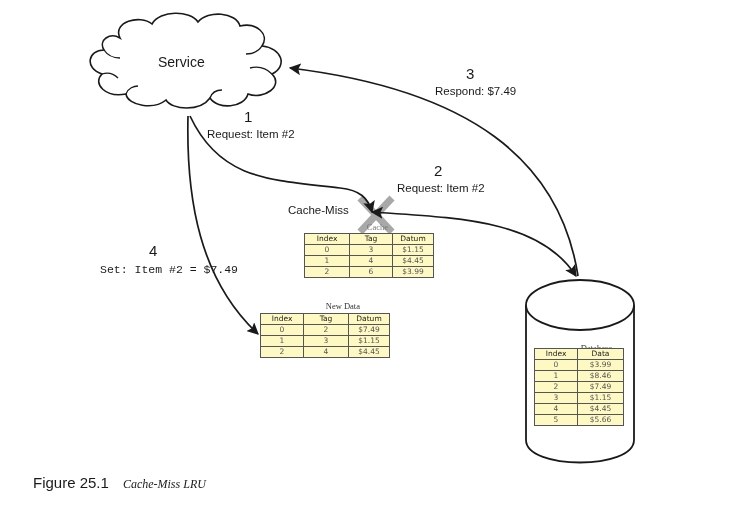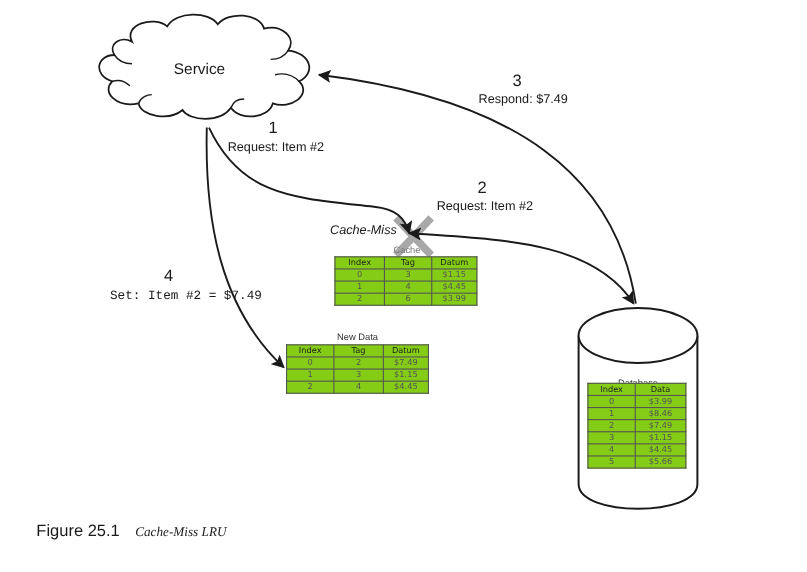--- a/index.html
+++ b/index.html
@@ -2,22 +2,22 @@
 <html><head>
 <meta charset="utf-8">
 <style>
   html, body { margin: 0; padding: 0; background: #ffffff; }
   body { width: 734px; height: 520px; position: relative; overflow: hidden; font-family: "Liberation Sans", sans-serif; color: #1a1a1a; }
   #canvas { position: absolute; left: 0; top: 0; width: 734px; height: 520px; }
   .lbl { position: absolute; font-family: "Liberation Sans", sans-serif; color: #1a1a1a; white-space: nowrap; }
   .step-num { font-size: 15px; text-align: center; }
   .step-txt { font-size: 11.5px; text-align: center; }
   .service-lbl { font-size: 14px; }
-  .tbl-title { position: absolute; font-family: Liberation Sans, sans-serif; font-size: 8.5px; color: #333; text-align: center; }
-  table.dt { position: absolute; border-collapse: collapse; font-family: "DejaVu Sans", sans-serif; font-size: 7.5px; color: #555; background: #84cc16; }
+  .tbl-title { position: absolute; font-family: Liberation Serif, serif; font-size: 8.5px; color: #333; text-align: right; }
+  table.dt { position: absolute; border-collapse: collapse; font-family: "DejaVu Sans", sans-serif; font-size: 7.5px; color: #555; background: #fef9c3; }
   table.dt th, table.dt td { border: 1px solid #555; text-align: center; padding: 0; height: 10px; line-height: 10px; font-weight: normal; }
   table.dt th { color: #222; }
   .caption { position: absolute; left: 33px; top: 474px; font-size: 15px; white-space: nowrap; }
   .caption .fig { font-family: "Liberation Sans", sans-serif; font-weight: normal; }
   .caption .title { font-family: "Liberation Serif", serif; font-style: italic; margin-left: 14px; font-size: 12px; }
 </style>
 </head>
 <body>
 
 <svg id="canvas" viewBox="0 0 734 520" xmlns="http://www.w3.org/2000/svg">
@@ -63,21 +63,21 @@
 
 <div class="lbl step-num" style="left:434px; top:162px;">2</div>
 <div class="lbl step-txt" style="left:397px; top:182px;">Request: Item #2</div>
 
 <div class="lbl step-num" style="left:466px; top:65px;">3</div>
 <div class="lbl step-txt" style="left:435px; top:85px;">Respond: $7.49</div>
 
 <div class="lbl step-num" style="left:149px; top:242px;">4</div>
 <div class="lbl step-txt" style="left:100px; top:263px;font-family:Liberation Mono, monospace;">Set: Item #2 = $7.49</div>
 
-<div class="lbl step-txt" style="left:300px; top:204px;font-style:italic;">Cache-Miss</div>
+<div class="lbl step-txt" style="left:288px; top:204px;">Cache-Miss</div>
 
 <div class="tbl-title" style="left:352px; top:222px; width:36px; color:#777;">Cache</div>
 <table class="dt" style="left:304px; top:233px; width:130px;">
   <thead>
       <tr>
     <th style="width:44px">Index</th>
     <th style="width:42px">Tag</th>
     <th>Datum</th>
   </tr>
     </thead>

